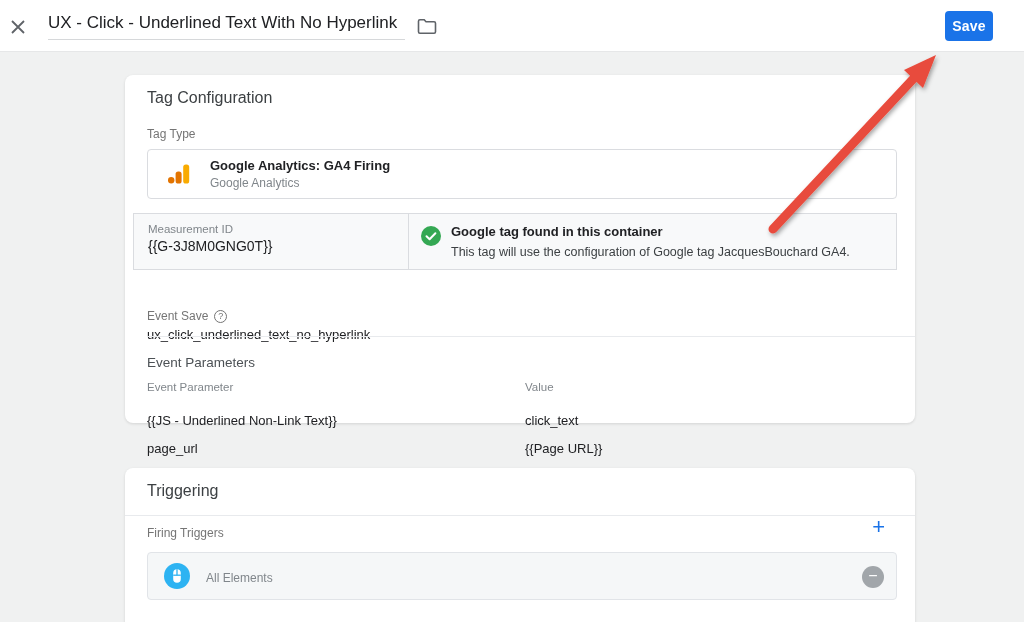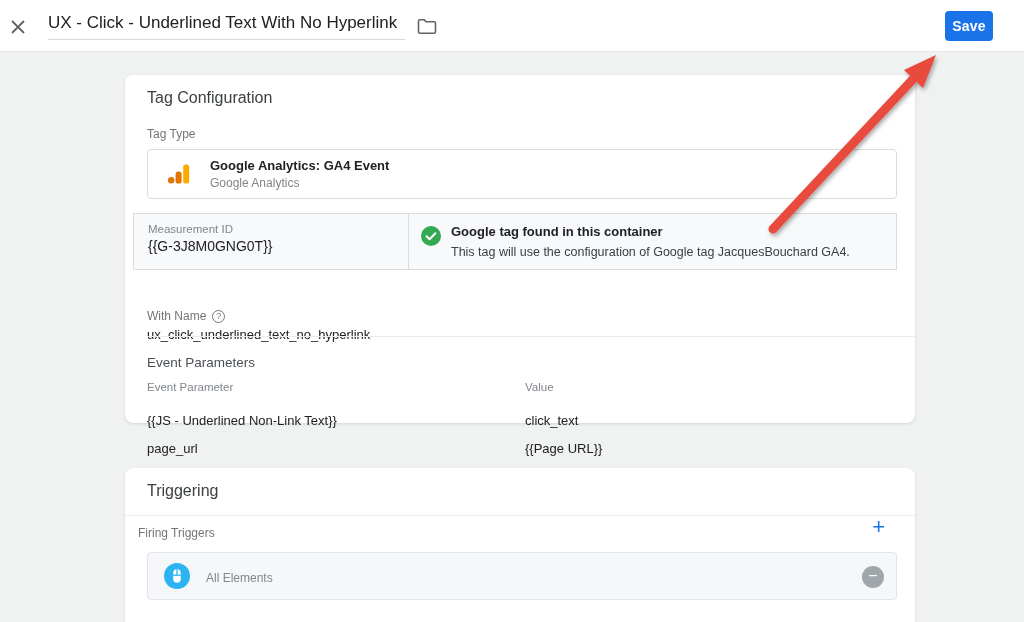--- a/index.html
+++ b/index.html
@@ -91,21 +91,21 @@
 
   
   .params-title { position:absolute; top:280px; left:22px; font-size:13.5px; color:#4c5155; }
   .params-table { position:absolute; top:306px; left:22px; right:18px; }
   .params-row { display:grid; grid-template-columns:378px 1fr; margin-bottom:8px; }
   .params-head { font-size:11.5px; color:#80868b; margin-bottom:10px; }
   .params-cell { font-size:13px; color:#202124; line-height:20px; }
 
   
   .divider2 { position:absolute; top:47px; left:0; right:0; height:1px; background:#e8eaed; }
-  .firing-label { position:absolute; top:58px; left:13px; }
+  .firing-label { position:absolute; top:58px; left:22px; }
   .add-trigger {
     position:absolute; top:48px; right:30px; font-size:22px; font-weight:normal;
     color:#1a73e8; cursor:pointer; line-height:22px; background:none; border:none;
     font-family:"Liberation Sans", sans-serif;
   }
   .trigger-row {
     position:absolute; top:84px; left:22px; right:18px; height:48px;
     background:#f5f7f8; border:1px solid #e1e4e8; border-radius:4px;
     display:flex; align-items:center; cursor:pointer;
   }
@@ -154,21 +154,21 @@
 
     <div class="tagtype-card">
       <span class="ga-icon">
         <svg width="26" height="24" viewBox="0 0 24 24">
           <rect x="16.2" y="2.5" width="6" height="19" rx="2.6" fill="#f9ab00"></rect>
           <rect x="8.6" y="9.5" width="6" height="12" rx="2.6" fill="#e37400"></rect>
           <circle cx="4.2" cy="18.3" r="3.2" fill="#e37400"></circle>
         </svg>
       </span>
       <span class="tagtype-text">
-        <div class="tagtype-name">Google Analytics: GA4 Event</div>
+        <div class="tagtype-name">Google Analytics: GA4 Firing</div>
         <div class="tagtype-vendor">Google Analytics</div>
       </span>
     </div>
 
     <div class="measurement">
       <div class="m-left">
         <div class="m-label">Measurement ID</div>
         <div class="m-value">{{G-3J8M0GNG0T}}</div>
       </div>
       <div class="m-right">
@@ -179,21 +179,21 @@
           </svg>
         </span>
         <span class="notice-text">
           <div class="notice-title">Google tag found in this container</div>
           <div class="notice-desc">This tag will use the configuration of Google tag JacquesBouchard GA4.</div>
         </span>
       </div>
     </div>
 
     <div class="event-name-label">
-      <span class="field-label">With Name</span>
+      <span class="field-label">Event Save</span>
       <span class="help-icon">?</span>
     </div>
     <div class="event-name-value">ux_click_underlined_text_no_hyperlink</div>
 
     <div class="divider1"></div>
 
     <div class="params-title">Event Parameters</div>
 
     <div class="params-table">
       <div class="params-row">

